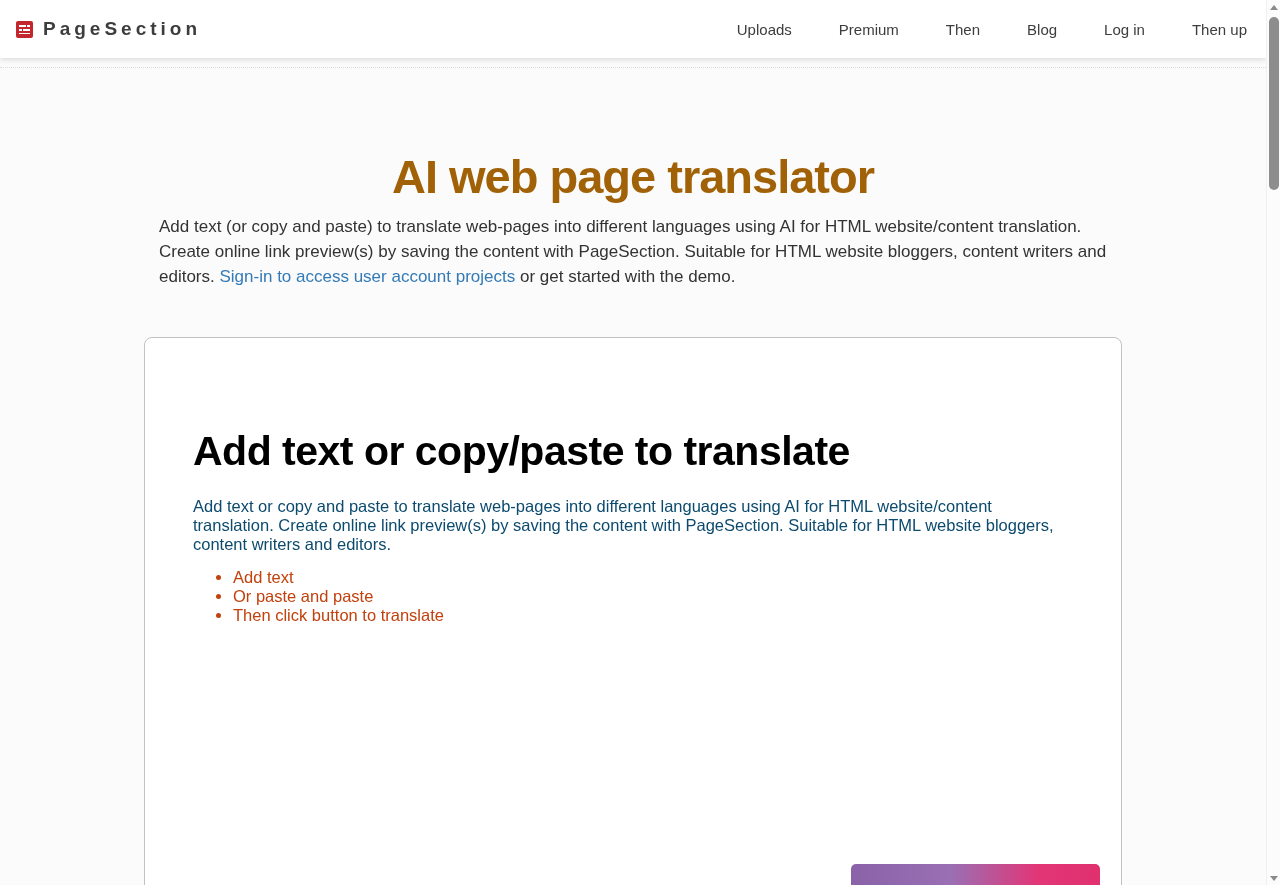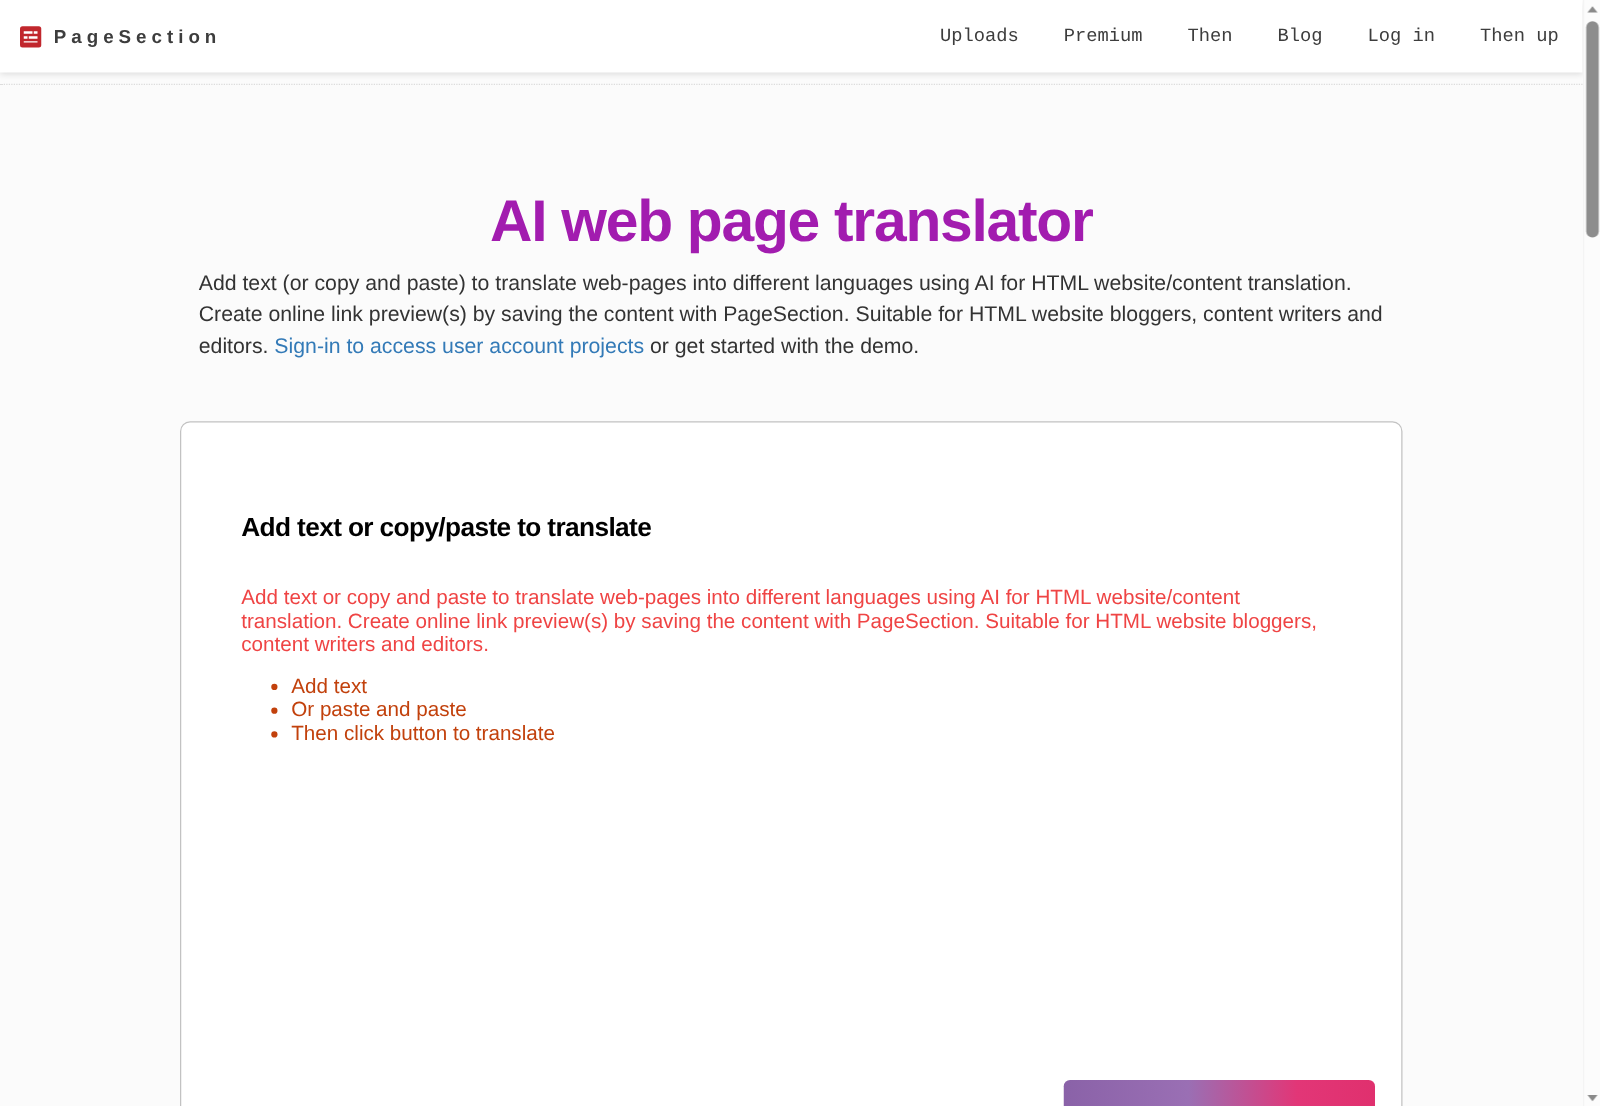--- a/index.html
+++ b/index.html
@@ -27,26 +27,26 @@
   .brand-logo {
     width: 17px; height: 17px;
     background: #c1272d;
     border-radius: 2px;
     display: inline-block;
     position: relative;
     flex: 0 0 auto;
   }
   .brand-logo svg { position: absolute; inset: 0; }
   .brand-name {
-    font-size: 15px;
+    font-size: 19px;
     font-weight: 600;
     letter-spacing: 4px;
     color: #3d3d3d;
   }
-  .nav-links { display: flex; align-items: center; gap: 36px; font-family: Liberation Mono, monospace; }
+  .nav-links { display: flex; align-items: center; gap: 47px; }
   .nav-link {
     font-size: 15px;
     color: #3d3d3d;
     text-decoration: none;
     cursor: pointer;
     white-space: nowrap;
   }
   .navbar-divider {
     margin-top: 9px;
     border-top: 1px dotted #dcdcdc;
@@ -54,21 +54,21 @@
   }
 
   
   .hero { text-align: center; }
   .hero-title {
     margin-top: 82px;
     font-size: 47px;
     line-height: 54px;
     font-weight: bold;
     letter-spacing: -1px;
-    color: #a21caf;
+    color: #a16207;
   }
   .hero-intro {
     width: 948px;
     margin: 10px auto 0 auto;
     text-align: left;
     font-size: 17px;
     line-height: 25px;
     color: #333333;
   }
   .hero-intro a {
@@ -82,32 +82,33 @@
     width: 978px;
     margin: 48px auto 0 auto;
     background: #ffffff;
     border: 1px solid #c2c2c2;
     border-radius: 8px;
     height: 800px;
     position: relative;
     padding: 66px 48px 0 48px;
   }
   .card-title {
-    font-size: 21px;
+    font-size: 41px;
     line-height: 38px;
     font-weight: bold;
     letter-spacing: -0.5px;
     color: #000000;
+    margin-top: 28px;
   }
   .card-desc {
     margin-top: 27px;
     max-width: 865px;
     font-size: 16.5px;
     line-height: 19px;
-    color: #ef4444;
+    color: #0c4a6e;
   }
   .card-bullets {
     margin-top: 14px;
     padding-left: 40px;
     font-size: 16.5px;
     line-height: 19px;
     color: #c2410c;
   }
   .card-bullets li { margin: 0; }
 

